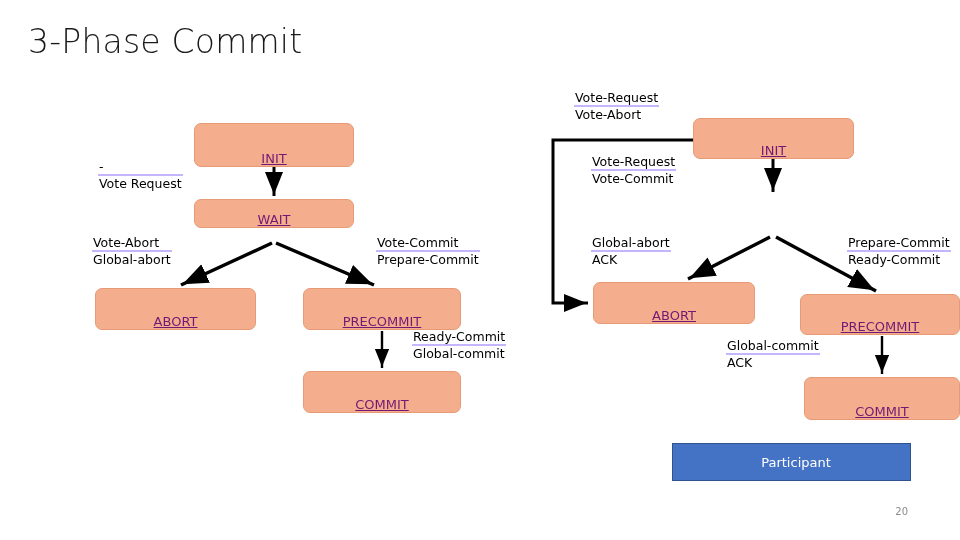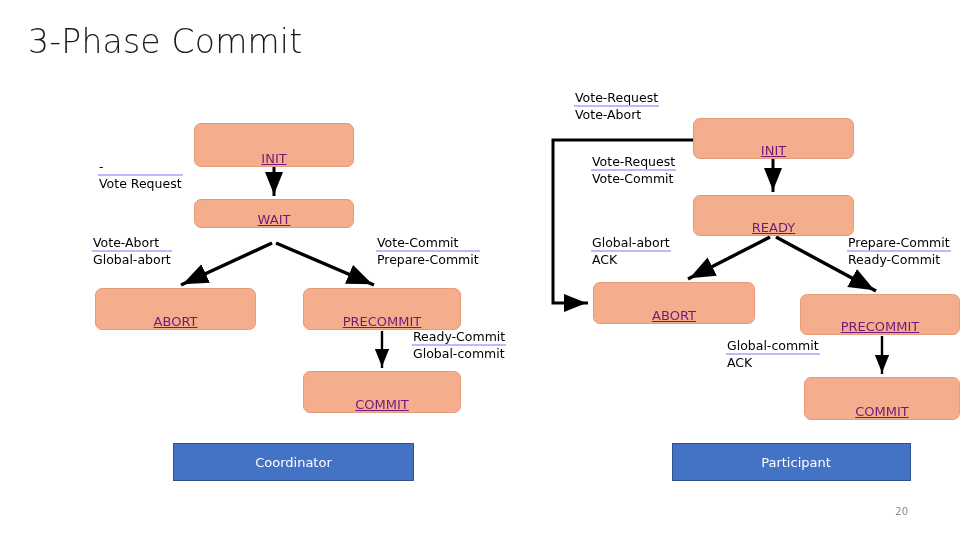--- a/index.html
+++ b/index.html
@@ -143,23 +143,20 @@
   <div class="state-box" style="left:287px; top:288px; width:158px; height:42px;">
     <span>PRECOMMIT</span>
   </div>
   <div class="state-box" style="left:287px; top:371px; width:158px; height:42px;">
     <span>COMMIT</span>
   </div>
 
   <div class="state-box" style="left:677px; top:118px; width:161px; height:41px;">
     <span>INIT</span>
   </div>
-  <div class="state-box" style="left:677px; top:195px; width:161px; height:41px;">
-    <span>READY</span>
-  </div>
   <div class="state-box" style="left:577px; top:282px; width:162px; height:42px;">
     <span>ABORT</span>
   </div>
   <div class="state-box" style="left:784px; top:294px; width:160px; height:41px;">
     <span>PRECOMMIT</span>
   </div>
   <div class="state-box" style="left:788px; top:377px; width:156px; height:43px;">
     <span>COMMIT</span>
   </div>
 
@@ -201,21 +198,18 @@
   <div class="frac" style="left:831px; top:236px;">
     <span class="num">Prepare-Commit</span>
     <span class="den">Ready-Commit</span>
   </div>
 
   <div class="frac" style="left:710px; top:339px;">
     <span class="num">Global-commit</span>
     <span class="den">ACK</span>
   </div>
 
-  <div class="role-bar" style="left:157px; top:443px; width:241px; height:38px;">
-    <span>Coordinator</span>
-  </div>
   <div class="role-bar" style="left:656px; top:443px; width:239px; height:38px;padding-left:9px;">
     <span>Participant</span>
   </div>
 
   <div id="page-number">20</div>
 </div>
 
 </body></html>

